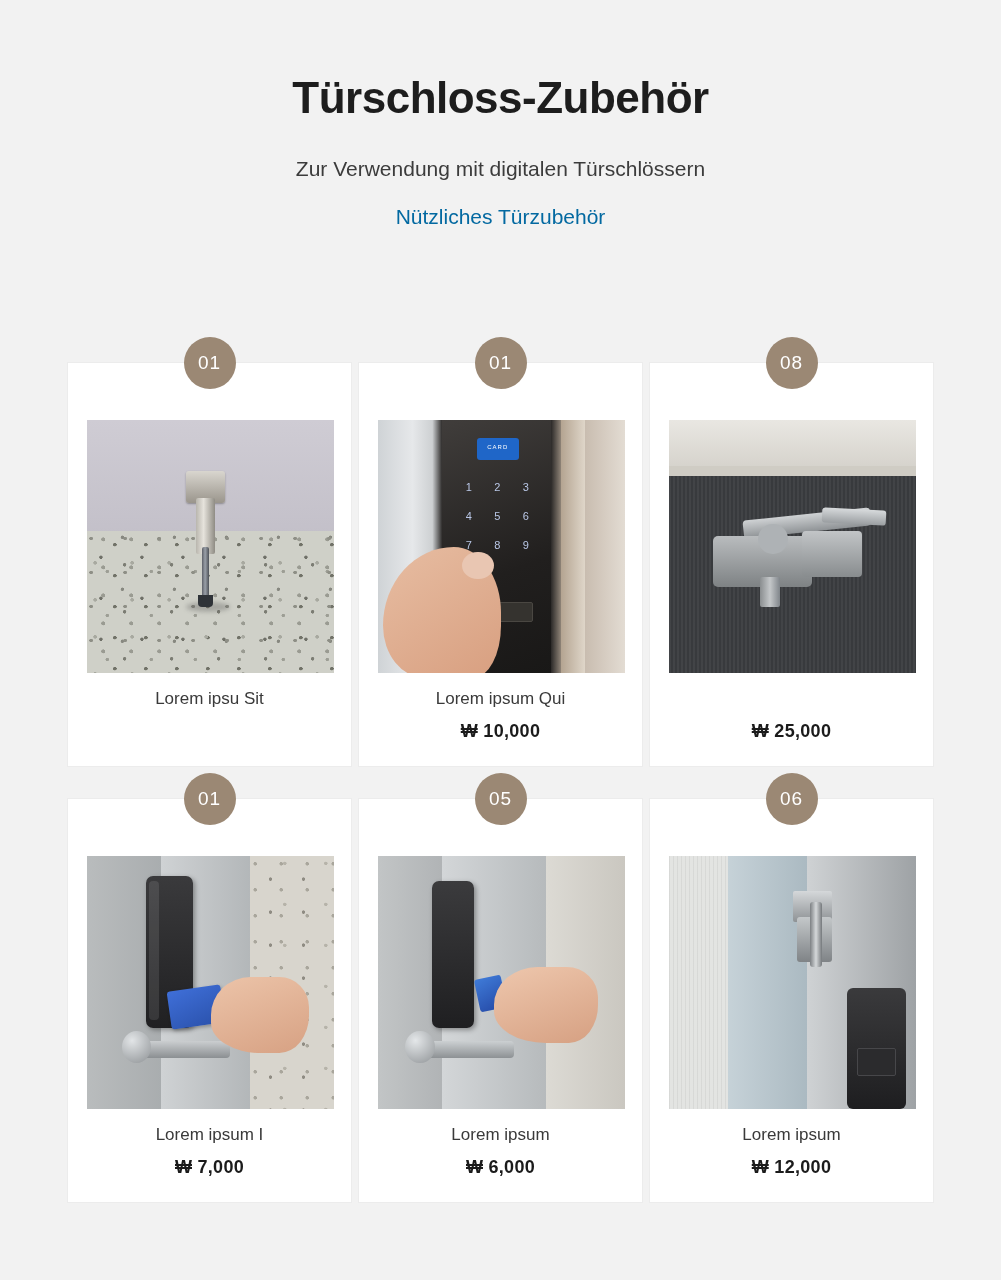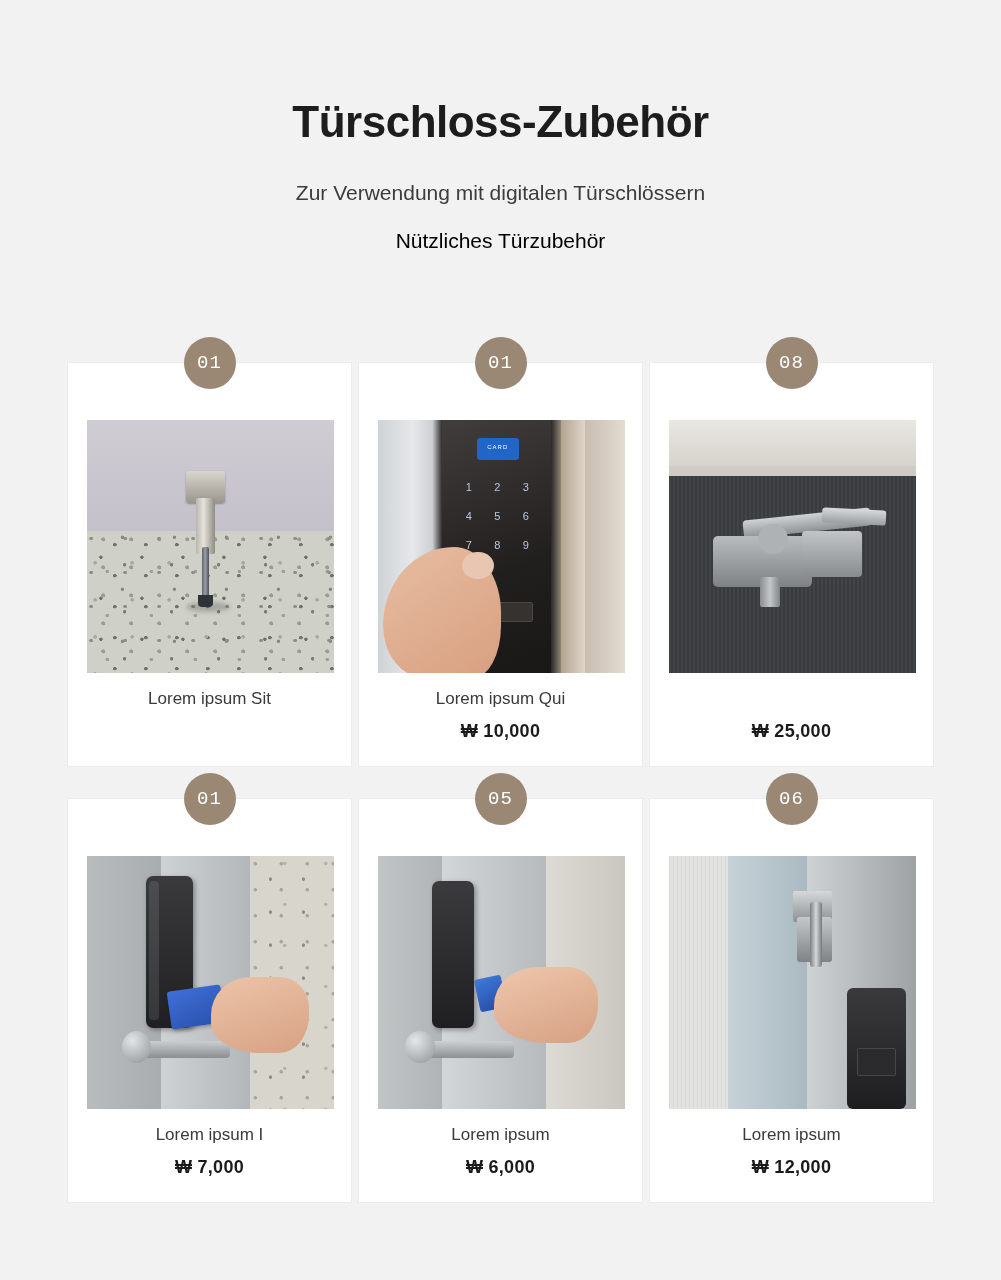--- a/index.html
+++ b/index.html
@@ -18,40 +18,40 @@
   .page {
     position: relative;
     width: 1001px;
     height: 1280px;
     box-sizing: border-box;
   }
 
   
   .header {
     text-align: center;
-    padding-top: 98px;
+    padding-top: 74px;
   }
   .title {
     font-size: 44px;
     font-weight: bold;
     letter-spacing: -0.5px;
     color: #1d1d1d;
     margin: 0 0 34px 0;
     line-height: 1.1;
   }
   .subtitle {
     font-size: 21px;
     color: #3c3c3c;
     margin: 0 0 22px 0;
     font-weight: 400;
     line-height: 1.2;
   }
   .subtitle2 {
     font-size: 21px;
-    color: #000000;
+    color: #0369a1;
     margin: 0;
     font-weight: 400;
     line-height: 1.2;
   }
 
   
   .grid {
     position: absolute;
     left: 67px;
     top: 362px;
@@ -80,21 +80,20 @@
     width: 52px;
     height: 52px;
     border-radius: 50%;
     background: #9b8874;
     color: #ffffff;
     font-size: 19px;
     line-height: 52px;
     text-align: center;
     letter-spacing: 1px;
     z-index: 3;
-    font-family: Liberation Mono, monospace;
   }
 
   .photo {
     position: absolute;
     left: 19px;
     top: 57px;
     width: 247px;
     height: 253px;
     overflow: hidden;
     background: #dcdcdc;
@@ -229,21 +228,21 @@
       <div class="badge">01</div>
       <div class="photo">
         <div class="ph p1-wall"></div>
         <div class="ph p1-floor"></div>
         <div class="ph p1-shadow"></div>
         <div class="ph p1-plate"></div>
         <div class="ph p1-body"></div>
         <div class="ph p1-rod"></div>
         <div class="ph p1-tip"></div>
       </div>
-      <div class="caption">Lorem ipsum Sit</div>
+      <div class="caption">Lorem ipsu Sit</div>
     </div>
 
     <div class="card">
       <div class="badge">01</div>
       <div class="photo">
         <div class="ph p2-bg"></div>
         <div class="ph p2-panel"></div>
         <div class="ph p2-door-r"></div>
         <div class="ph p2-card"></div>
         <div class="ph p2-card-label">CARD</div>

